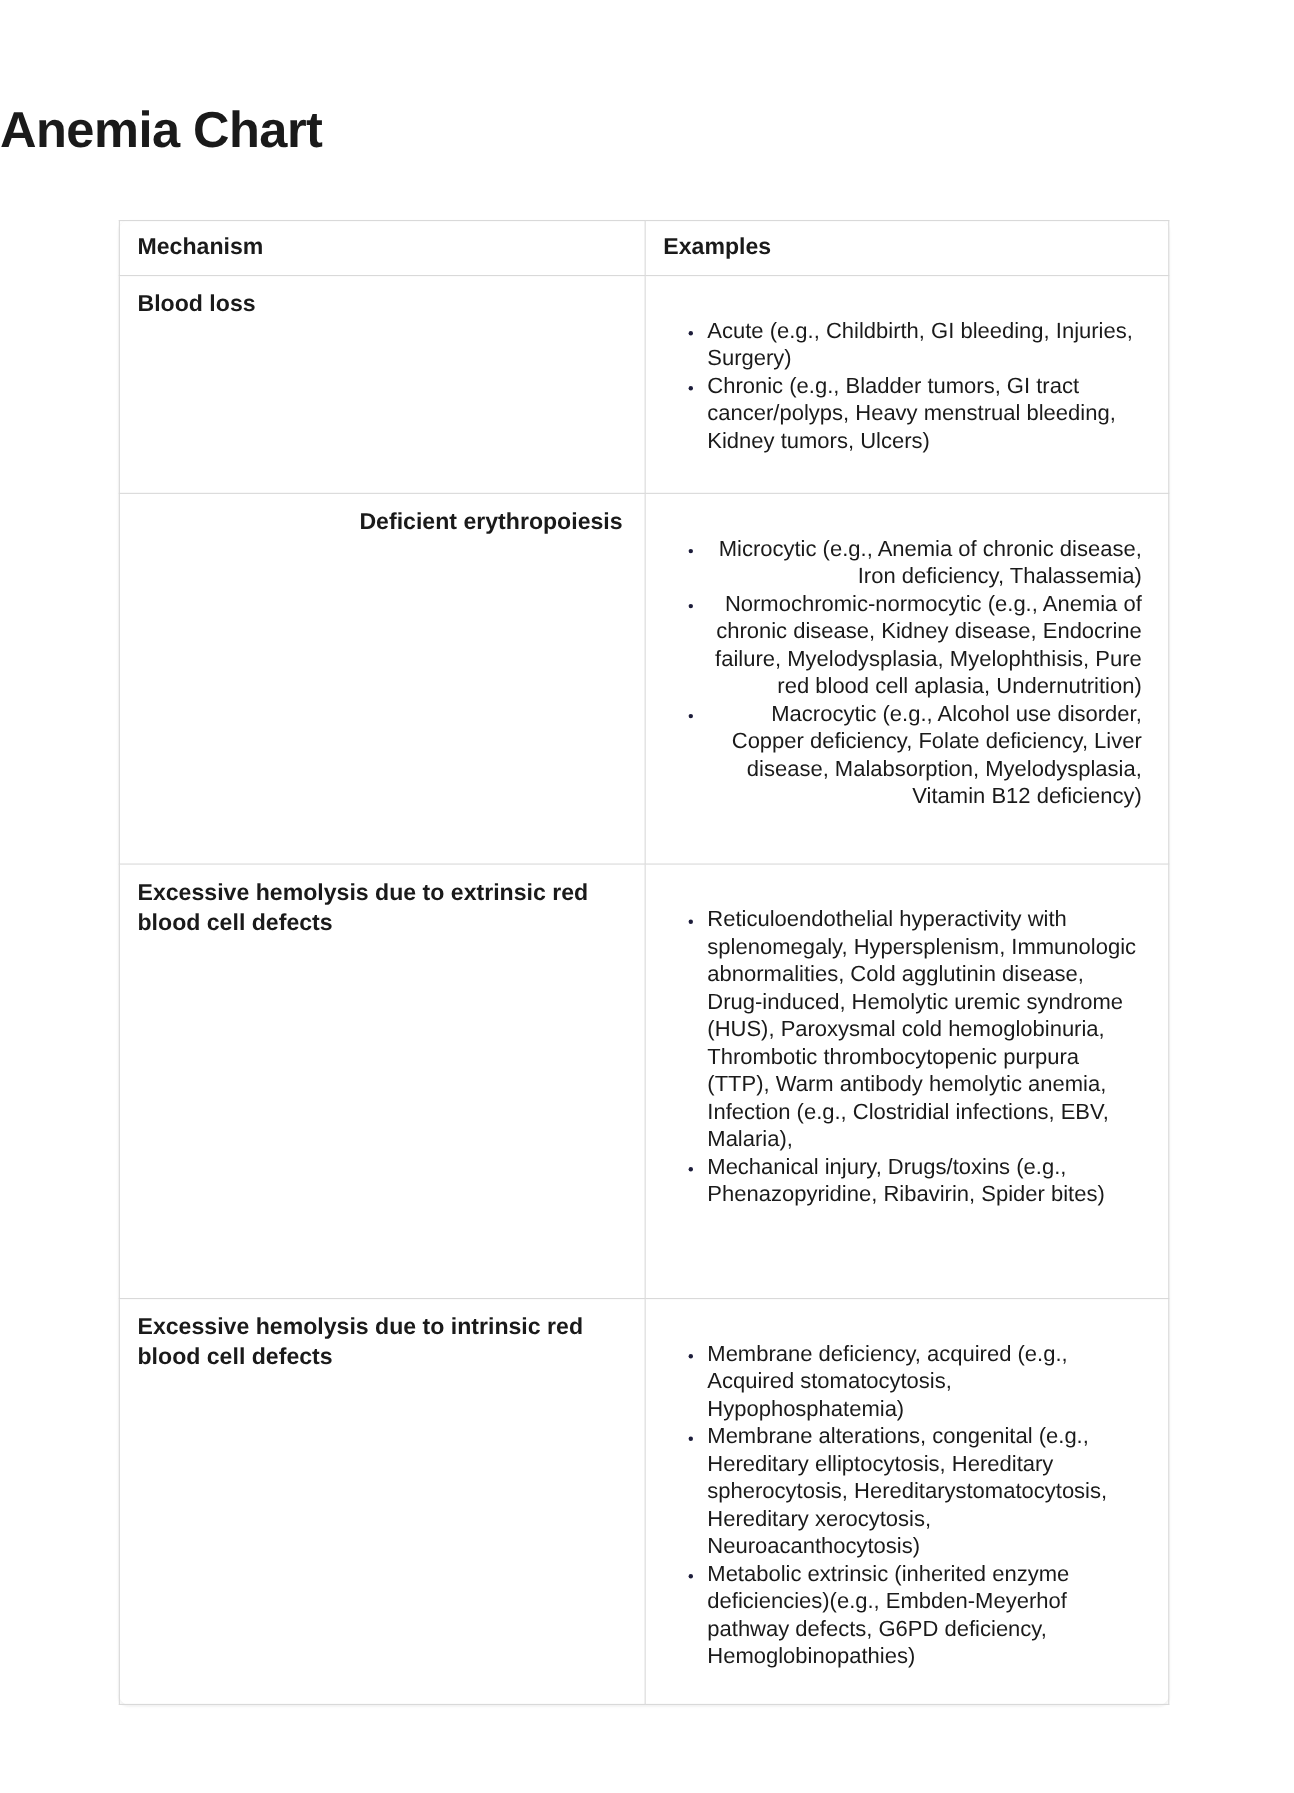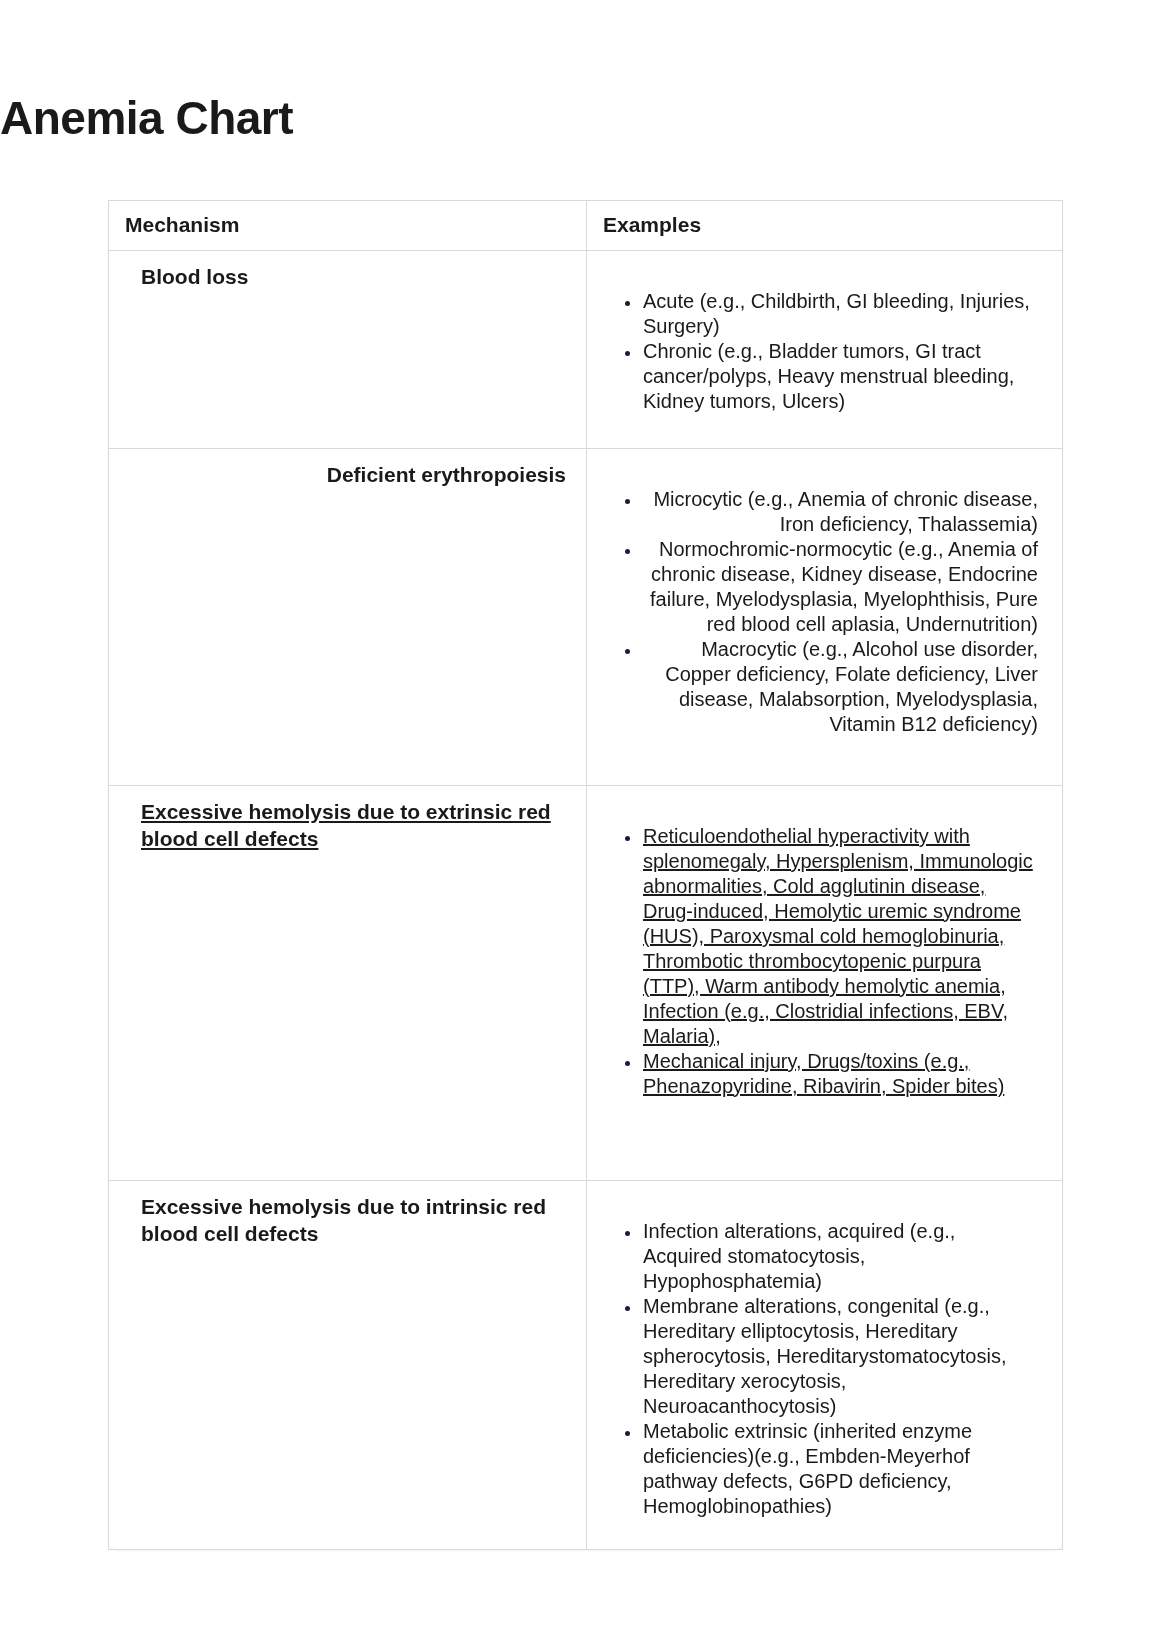--- a/index.html
+++ b/index.html
@@ -43,42 +43,42 @@
     text-align: left;
   }
   thead th {
     height: 50px;
     padding: 12px 16px 10px 16px;
     font-size: 21px;
     font-weight: bold;
     color: var(--text, #1a1a1a);
   }
   td.mechanism-cell {
-    padding: 12px 20px 12px 32px;
+    padding: 12px 20px 12px 16px;
     font-size: 21px;
     line-height: 27px;
     font-weight: bold;
     color: var(--text, #1a1a1a);
   }
   td.examples-cell {
     padding: 12px 24px 16px 20px;
     font-size: 20px;
     line-height: 25px;
   }
   td.examples-cell ul {
     margin: 26px 0 0 0;
     padding: 0 0 0 34px;
     list-style-type: disc;
   }
   td.examples-cell li { padding-left: 2px; }
   td.examples-cell li::marker { color: var(--bullet, #1c1c3a); font-size: 16px; }
   
   tbody tr:nth-child(1) td { height: 198px; }
   tbody tr:nth-child(2) td { height: 337px; text-align: right; }
-  tbody tr:nth-child(3) td { height: 395px; text-decoration: underline; }
+  tbody tr:nth-child(3) td { height: 395px; }
   tbody tr:nth-child(4) td { height: 369px; }
 </style>
 </head>
 <body>
 
 <div class="page" style="--bg: #ffffff; --text: #1a1a1a; --border: #d9d9d9; --bullet: #1c1c3a;">
   <h1 class="doc-title">Anemia Chart</h1>
 
   <table class="anemia-table">
     <colgroup>
@@ -117,21 +117,21 @@
             <ul>
               <li>Reticuloendothelial hyperactivity with splenomegaly, Hypersplenism, Immunologic abnormalities, Cold agglutinin disease, Drug-induced, Hemolytic uremic syndrome (HUS), Paroxysmal cold hemoglobinuria, Thrombotic thrombocytopenic purpura (TTP), Warm antibody hemolytic anemia, Infection (e.g., Clostridial infections, EBV, Malaria),</li>
               <li>Mechanical injury, Drugs/toxins (e.g., Phenazopyridine, Ribavirin, Spider bites)</li>
             </ul>
           </td>
         </tr>
         <tr>
           <td class="mechanism-cell">Excessive hemolysis due to intrinsic red blood cell defects</td>
           <td class="examples-cell">
             <ul>
-              <li>Infection alterations, acquired (e.g., Acquired stomatocytosis, Hypophosphatemia)</li>
+              <li>Membrane deficiency, acquired (e.g., Acquired stomatocytosis, Hypophosphatemia)</li>
               <li>Membrane alterations, congenital (e.g., Hereditary elliptocytosis, Hereditary spherocytosis, Hereditarystomatocytosis, Hereditary xerocytosis, Neuroacanthocytosis)</li>
               <li>Metabolic extrinsic (inherited enzyme deficiencies)(e.g., Embden-Meyerhof pathway defects, G6PD  deficiency, Hemoglobinopathies)</li>
             </ul>
           </td>
         </tr>
       </tbody>
   </table>
 </div>
 
 </body></html>

